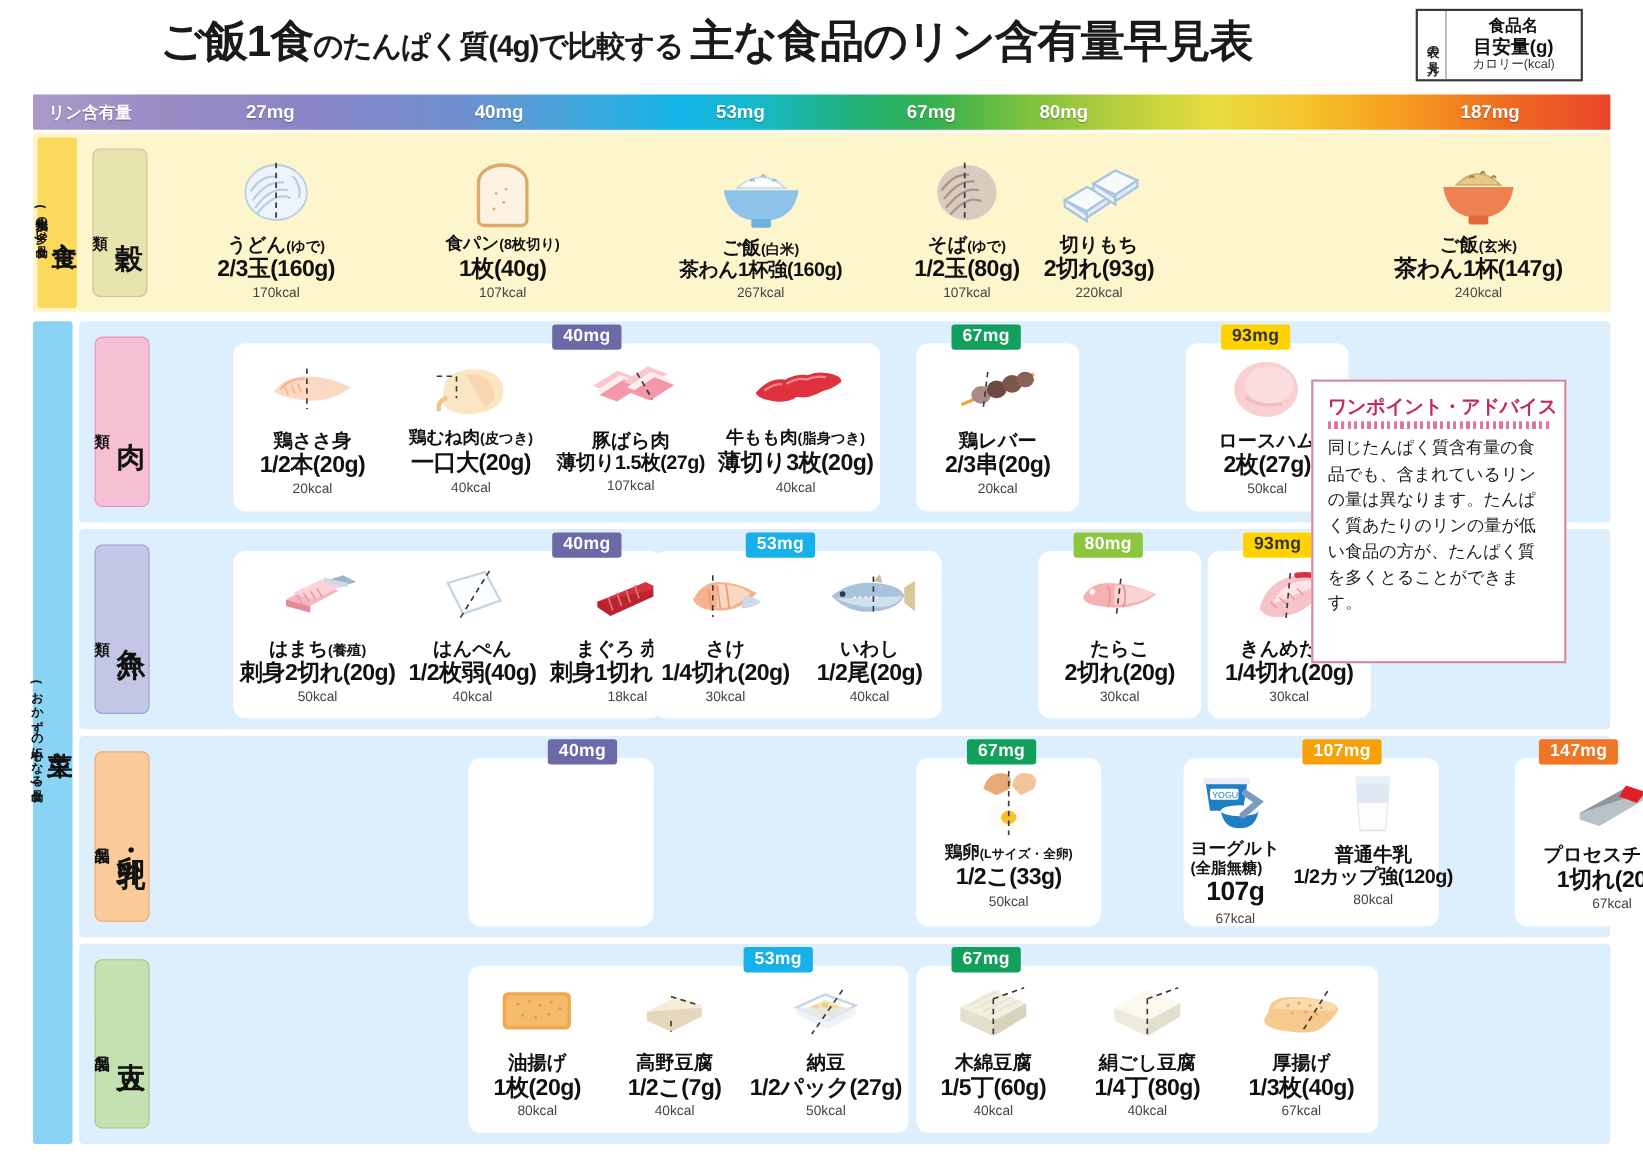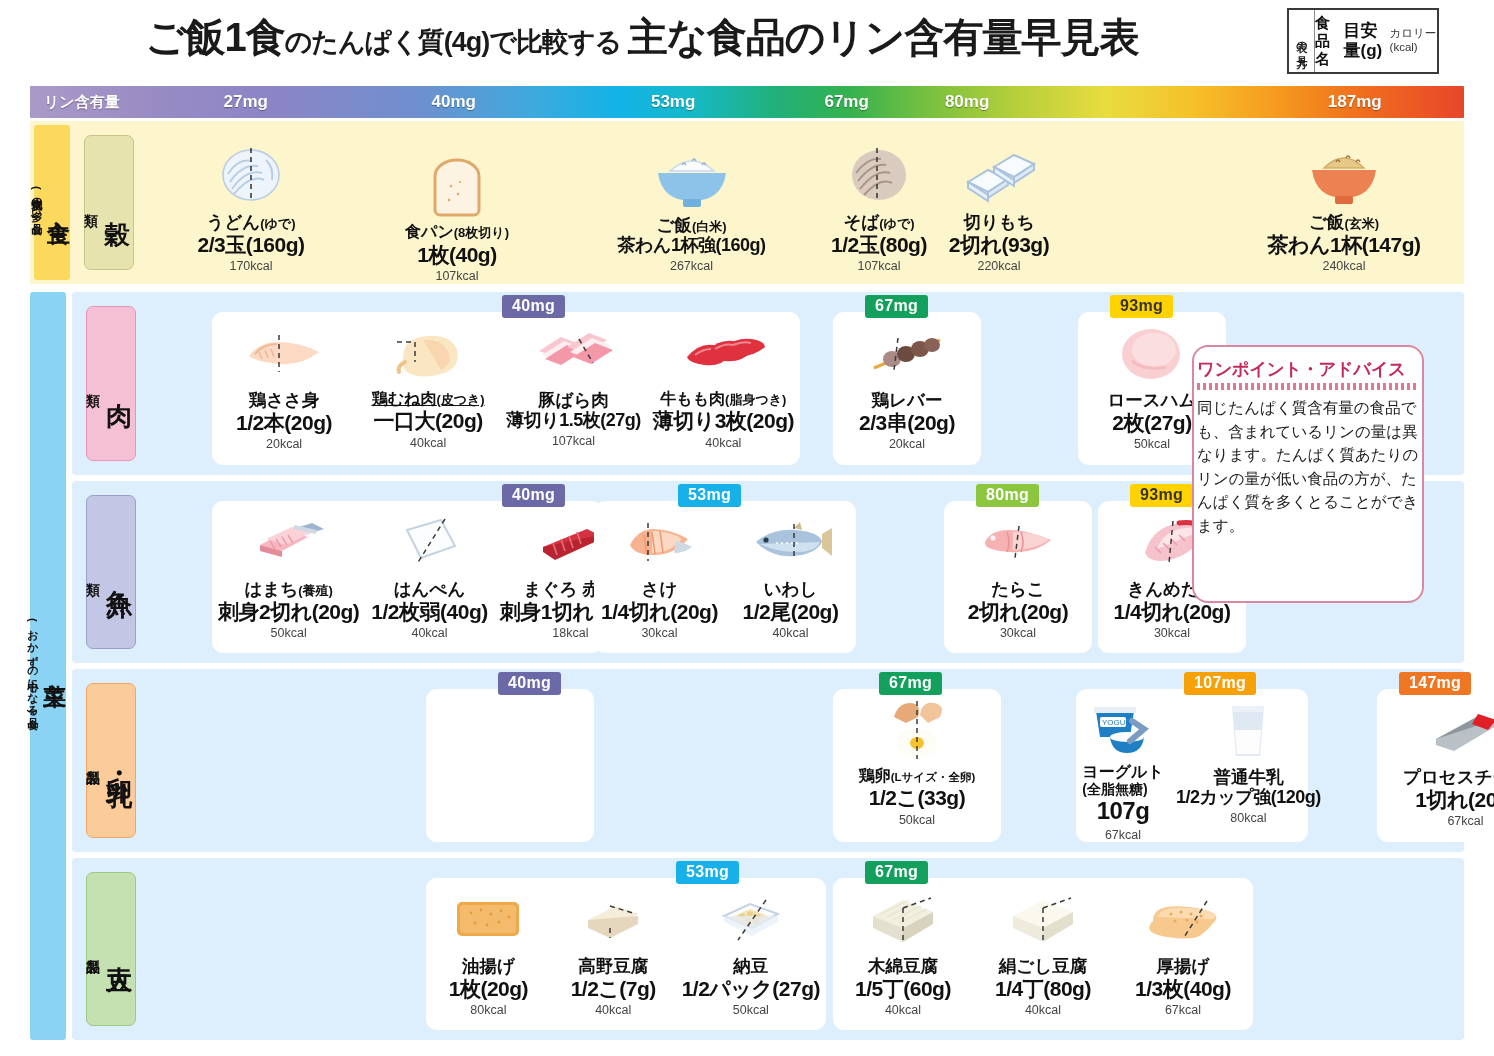--- a/index.html
+++ b/index.html
@@ -27,21 +27,21 @@
     border: 2px solid #3a3a3a; background: #fff;
     display: flex; align-items: stretch;
   }
   .legend-vert {
     width: 26px; border-right: 1px solid #8a8a8a;
     display: flex; align-items: center; justify-content: center;
     font-size: 11px; font-weight: bold; color: #222;
     writing-mode: vertical-rl; letter-spacing: 1px;
   }
   .legend-body {
-    flex: 1; display: flex; flex-direction: row;
+    flex: 1; display: flex; flex-direction: column;
     align-items: center; justify-content: center; line-height: 1.18;
   }
   .legend-l1 { font-size: 15px; font-weight: bold; color: #111; }
   .legend-l2 { font-size: 17px; font-weight: bold; color: #111; }
   .legend-l3 { font-size: 11.5px; color: #333; }
 
   
   .scalebar {
     position: absolute; left: 30px; top: 86px;
     width: 1434px; height: 32px;
@@ -145,21 +145,21 @@
   .pitem {
     position: absolute; display: flex; flex-direction: column;
     align-items: center; justify-content: flex-end;
   }
 
   
   .advice {
     position: absolute; left: 1192px; top: 345px;
     width: 232px; height: 258px;
     background: #ffffff; border: 2.5px solid #d9899f;
-    border-radius: 16px; padding: 10px 3px;
+    border-radius: 0; padding: 10px 13px;
   }
   .advice-title {
     font-size: 17.5px; font-weight: bold; color: #c22a5e;
     letter-spacing: -0.5px; white-space: nowrap;
   }
   .advice-wave {
     height: 7px; margin: 2px 0 6px 0;
     background: repeating-linear-gradient(90deg,
        #d9607f 0 3px, transparent 3px 6px);
     opacity: .85;
@@ -213,21 +213,21 @@
               <ellipse cx="37" cy="31" rx="28" ry="25" fill="#eef4fb" stroke="#b9cde3" stroke-width="1.6"></ellipse>
               <path d="M14 30q10-16 24-13M16 38q12-18 28-16M18 45q14-20 30-16M20 50q16-20 30-14" fill="none" stroke="#b9cde3" stroke-width="2"></path>
               <path d="M52 16q8 8 6 20" fill="none" stroke="#b9cde3" stroke-width="2"></path>
               <line x1="37" y1="4" x2="37" y2="58" stroke="#3a3a3a" stroke-width="1.6" stroke-dasharray="5,4"></line>
             </svg>
           </div>
           <div class="nm"><span>うどん</span><span class="paren">(ゆで)</span></div>
           <div class="amt">2/3玉(160g)</div>
           <div class="kcal">170kcal</div>
         </div>
-        <div class="pitem" style="left: 248px; width: 150px; top: 22px; height: 140px;">
+        <div class="pitem" style="left: 248px; width: 150px; top: 12px; height: 140px;">
           <div class="icon-box">
             <svg width="60" height="64" viewBox="0 0 60 64">
               <path d="M8 22a22 16 0 0 1 44 0v34a5 5 0 0 1-5 5H13a5 5 0 0 1-5-5z" fill="#fdf3e3" stroke="#e0a96b" stroke-width="3"></path>
               <circle cx="24" cy="32" r="1.3" fill="#e0a96b"></circle>
               <circle cx="31" cy="40" r="1.3" fill="#e0a96b"></circle>
               <circle cx="22" cy="46" r="1.3" fill="#e0a96b"></circle>
               <circle cx="33" cy="28" r="1.1" fill="#e0a96b"></circle>
             </svg>
           </div>
           <div class="nm" style="font-size: 16px;"><span>食パン</span><span class="paren">(8枚切り)</span></div>
@@ -322,21 +322,21 @@
               </div>
               <div class="item ">
                 <div class="icon-box">
                   <svg width="78" height="50" viewBox="0 0 78 50">
                     <path d="M14 30q0-20 24-22t30 14q4 18-16 24T18 44q-6-5-4-14z" fill="#fbe6c4"></path>
                     <path d="M34 12q16-2 24 10t-6 20" fill="#f7d6b0"></path>
                     <path d="M16 34q-8 4-6 10" stroke="#f0c489" stroke-width="4" fill="none" stroke-linecap="round"></path>
                     <path d="M8 14h18v20" stroke="#3a3a3a" stroke-width="1.5" stroke-dasharray="5,4" fill="none"></path>
                   </svg>
                 </div>
-                <div class="nm" style="font-size: 16px; text-decoration: underline;"><span>鶏むね肉</span><span class="paren">(皮つき)</span></div>
+                <div class="nm" style="font-size: 16px;"><span>鶏むね肉</span><span class="paren">(皮つき)</span></div>
                 <div class="amt">一口大(20g)</div>
                 <div class="kcal">40kcal</div>
               </div>
               <div class="item ">
                 <div class="icon-box">
                   <svg width="84" height="48" viewBox="0 0 84 48">
                     <g>
                       <path d="M8 22l22-14 16 6-22 14z" fill="#f8c7cf"></path>
                       <path d="M11 26l22-14 16 6-22 14z" fill="#fdeef0"></path>
                       <path d="M14 30l22-14 16 6-22 14z" fill="#f497a8"></path>

